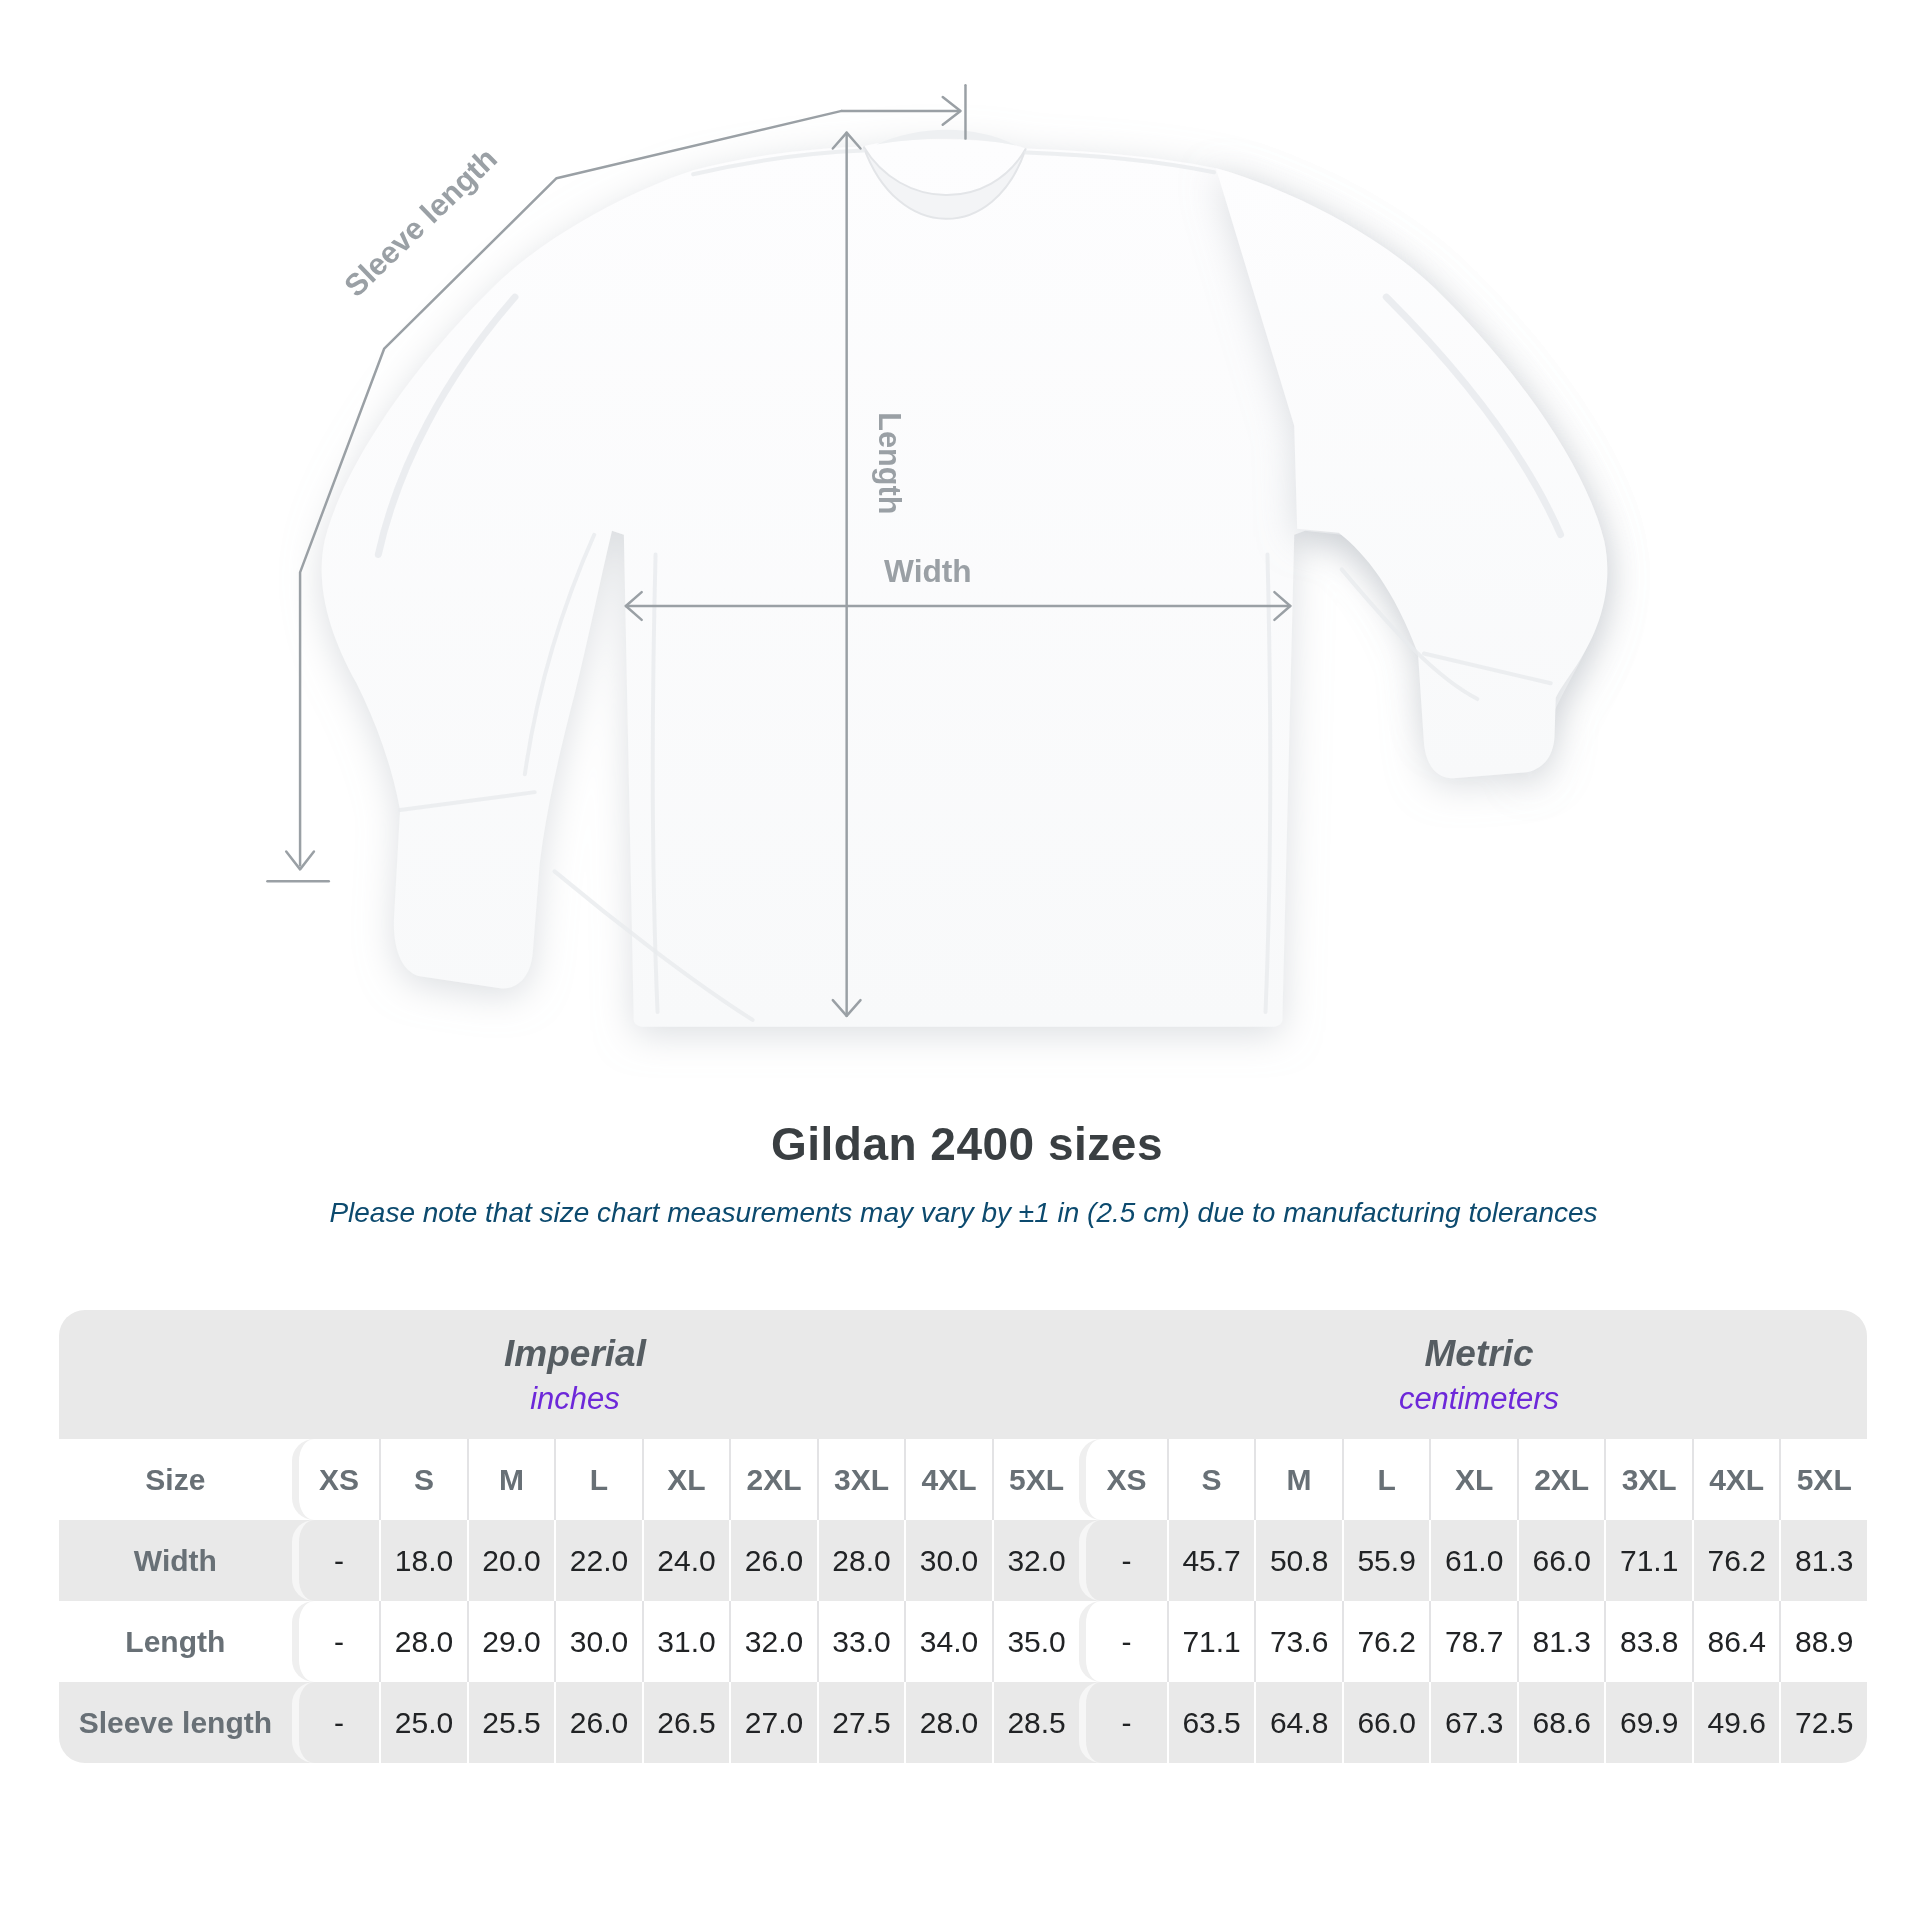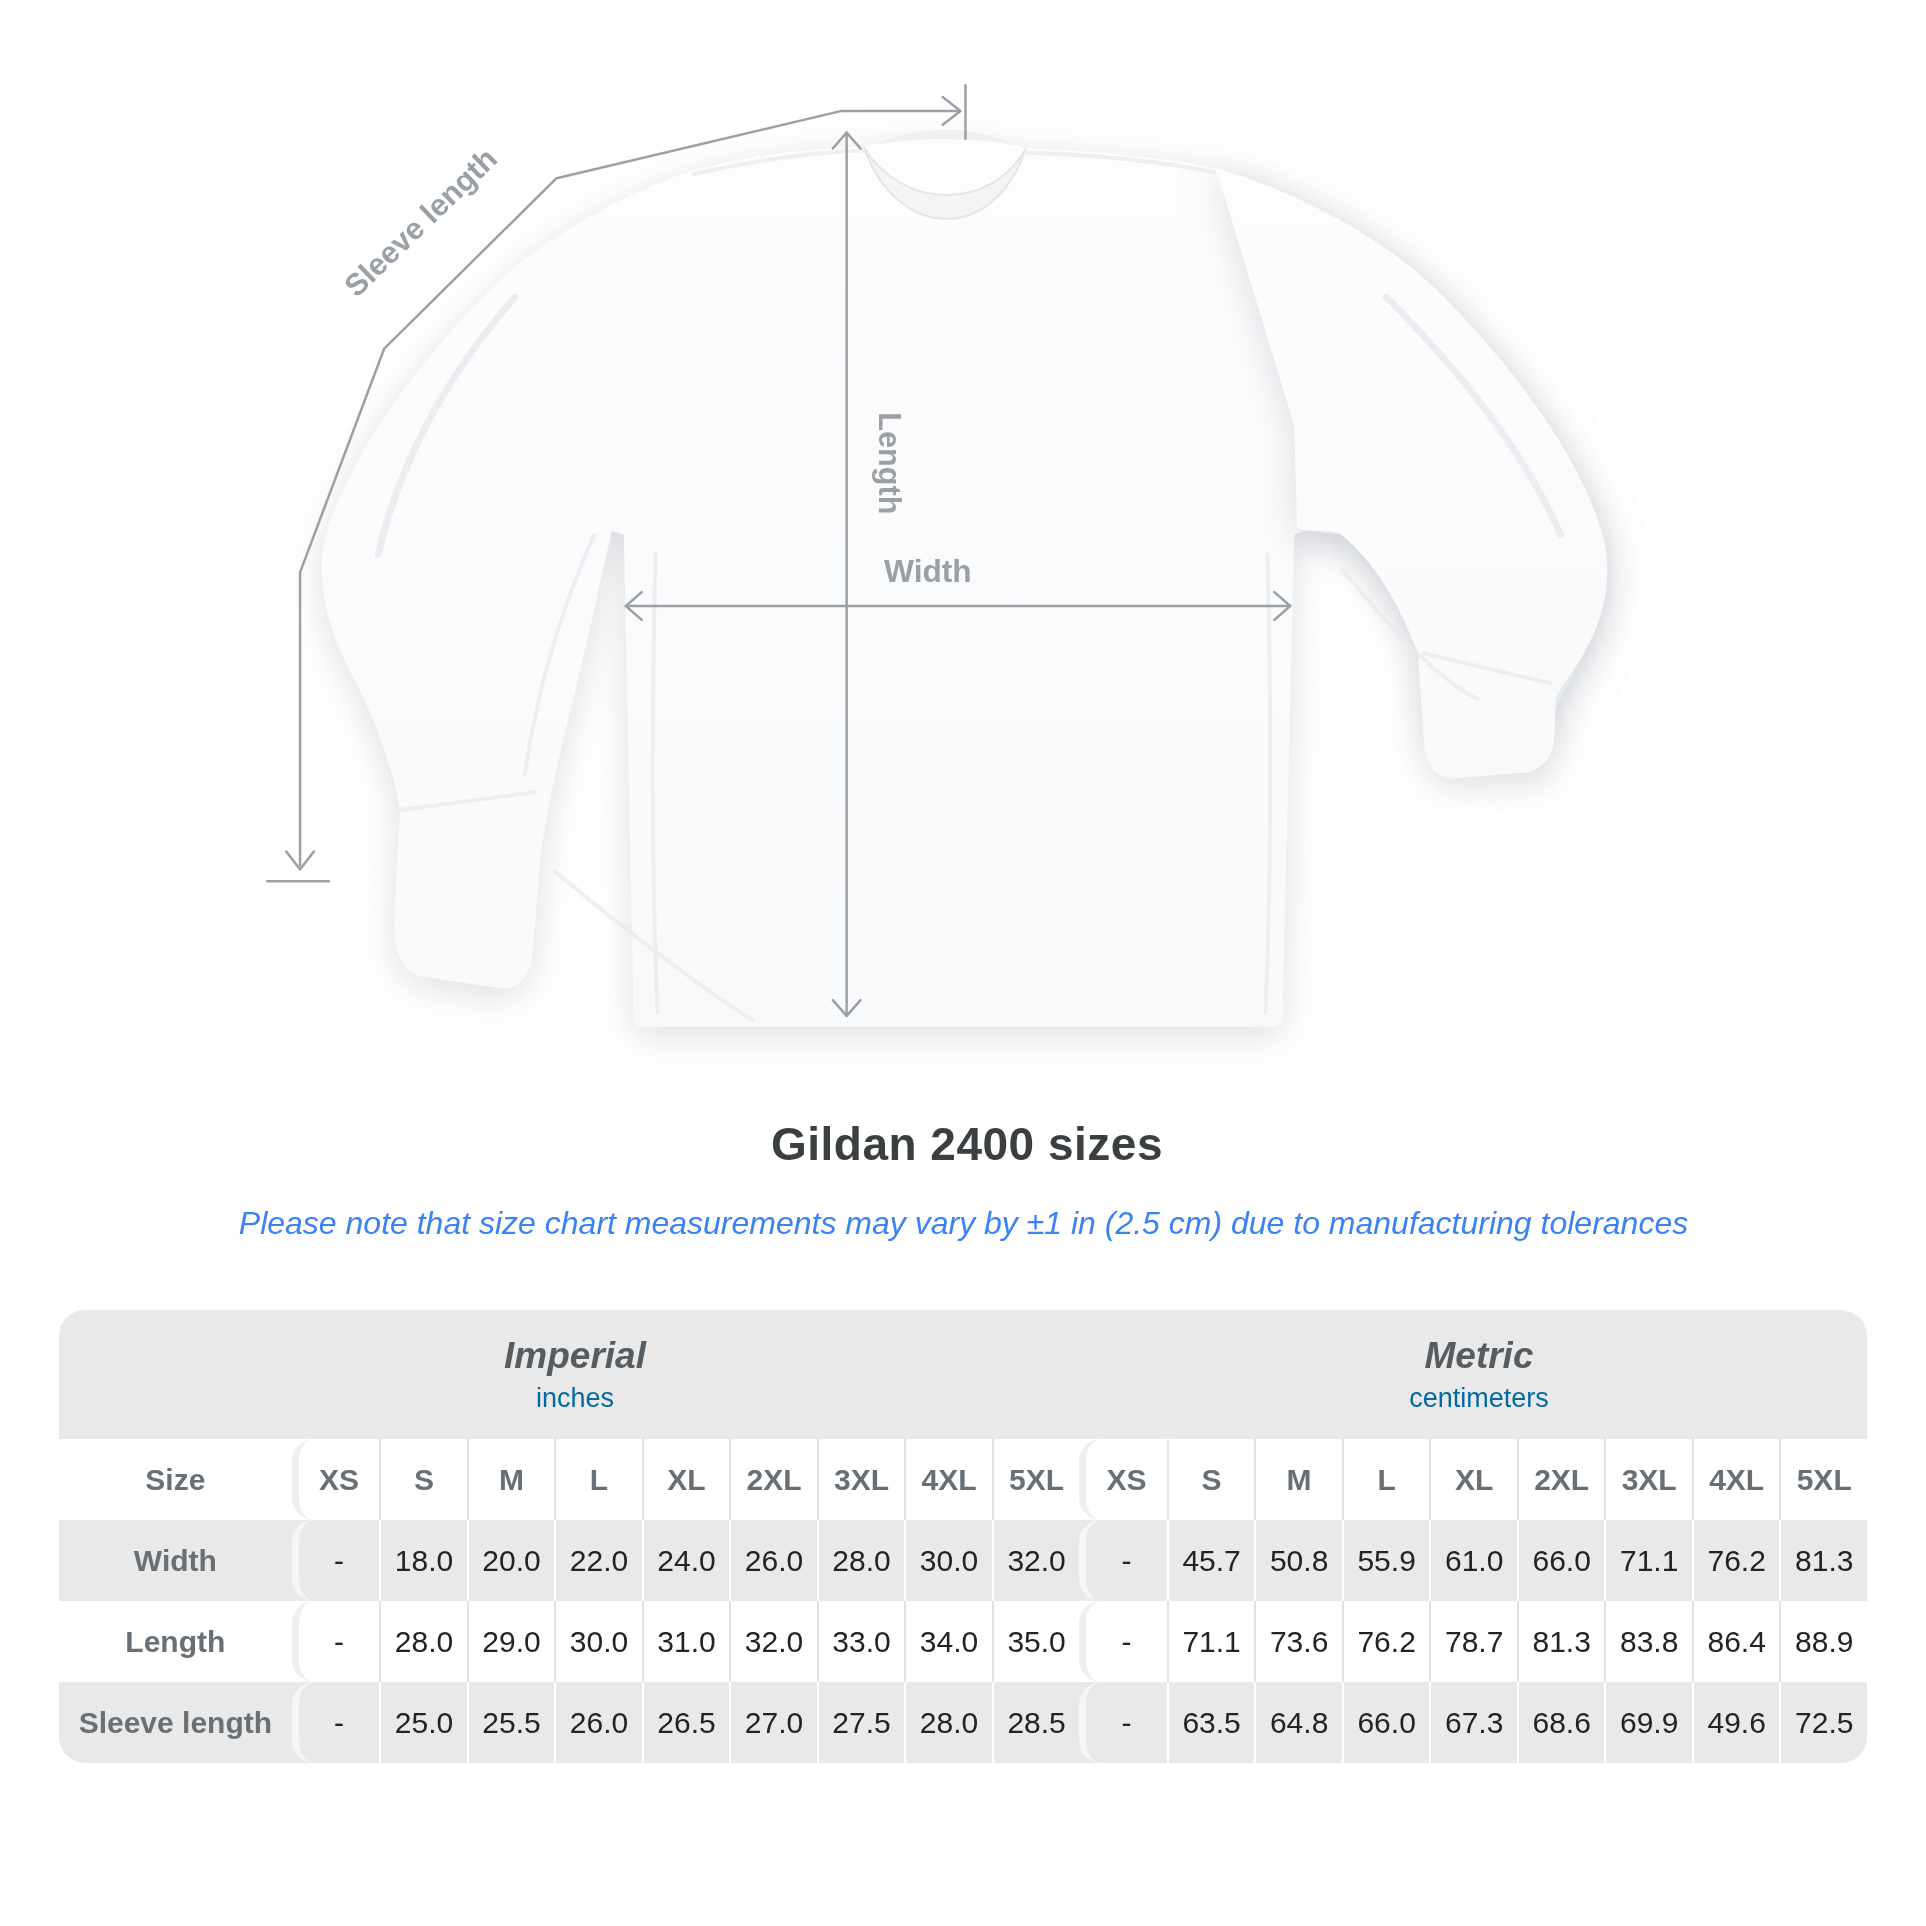--- a/index.html
+++ b/index.html
@@ -11,30 +11,30 @@
   .diagram-wrap svg{display:block;width:100%;height:100%;}
 
   .ann-line{stroke:#9aa0a5;stroke-width:2.5;fill:none;stroke-linecap:round;stroke-linejoin:round;}
   .ann-text{fill:#9aa0a5;font-family:"Liberation Sans",sans-serif;font-weight:bold;}
   .fold{stroke:#e9ebee;stroke-width:7;fill:none;stroke-linecap:round;opacity:.9;}
   .fold.thin{stroke-width:4;opacity:.8;}
 
   
   .title-block{position:absolute;left:0;top:1117px;width:1927px;text-align:center;}
   .page-title{font-size:46px;font-weight:bold;color:#3a3f42;letter-spacing:0.5px;padding-left:7px;}
-  .page-subtitle{margin-top:34px;font-size:32px;font-style:italic;color:#3b82f6;}
+  .page-subtitle{margin-top:26px;font-size:28px;font-style:italic;color:#0c4a6e;}
 
   
   .size-chart{position:absolute;left:59px;top:1310px;width:1808px;border-radius:26px;overflow:hidden;}
   .band{display:flex;height:129px;background:#e9e9e9;}
   .band .half{display:flex;flex-direction:column;align-items:center;justify-content:center;gap:6px;}
   .half.imperial{width:57.08%;}
   .half.metric{width:42.92%;}
   .unit-name{font-size:37px;font-weight:bold;font-style:italic;color:#565d62;}
-  .unit-sub{font-size:27px;color:#0369a1;}
+  .unit-sub{font-size:31px;font-style:italic;color:#6d28d9;}
 
   .trow{display:flex;height:81px;}
   .trow.gray{background:#e9e9e9;--sep:#ffffff;--sepw:#f6f6f6;}
   .trow.white{background:#ffffff;--sep:#e3e3e5;--sepw:#efefef;}
   .cell{box-sizing:border-box;display:flex;align-items:center;justify-content:center;height:100%;}
   .cell.label{width:12.87%;font-weight:bold;color:#687076;font-size:30px;}
   .cell.val{width:4.8405%;font-size:30px;color:#212325;border-left:2px solid var(--sep);}
   .cell.val.sect{border-left-width:7px;border-left-color:var(--sepw);border-radius:22px;}
   .trow.head .cell.val{font-weight:bold;color:#687076;}
 </style>

